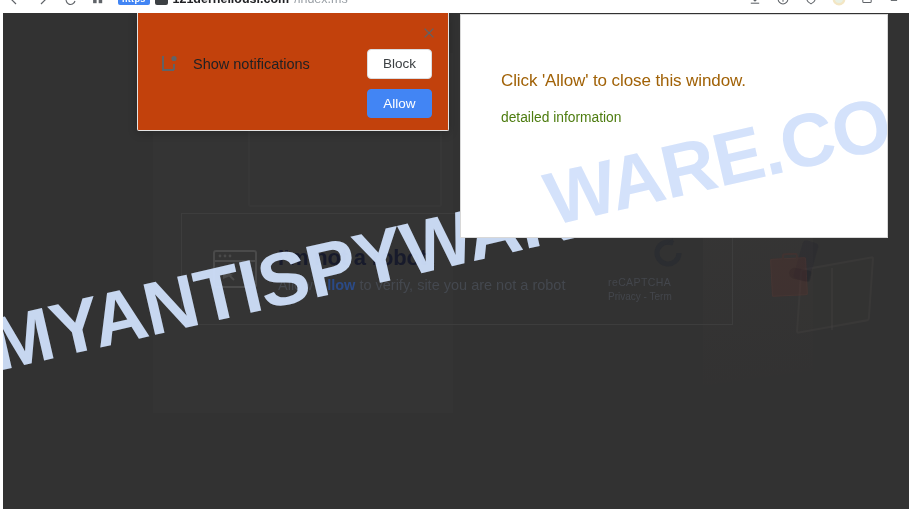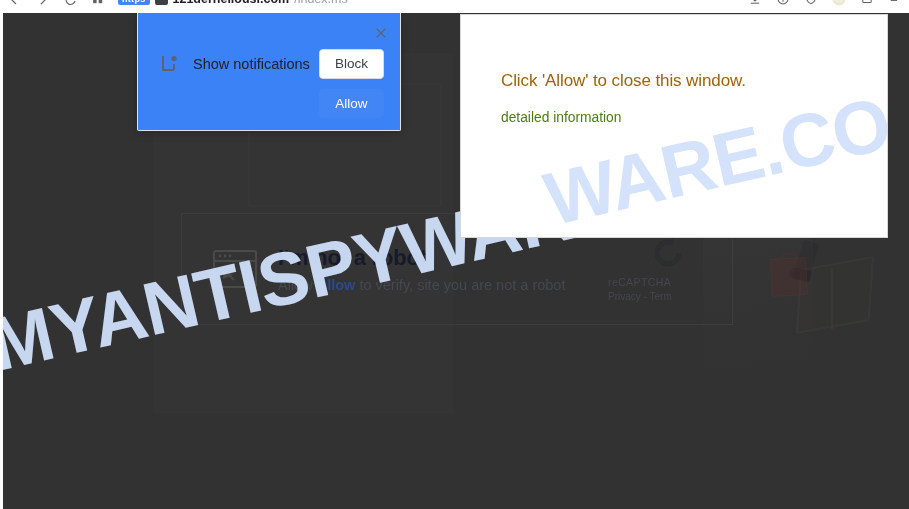--- a/index.html
+++ b/index.html
@@ -212,23 +212,23 @@
     z-index: 9;
     pointer-events: none;
     opacity: .95;
   }
 
   
   #notif-popup {
     position: absolute;
     left: 137px;
     top: 12px;
-    width: 264px;
+    width: 312px;
     height: 119px;
-    background: #3b82f6;
+    background: #c2410c;
     border: 1px solid #e4e4e4;
     border-top: none;
     border-radius: 0 0 2px 2px;
     box-shadow: 0 2px 10px rgba(0,0,0,.22);
     box-sizing: border-box;
     z-index: 30;
   }
   #notif-close {
     position: absolute;
     right: 8px; top: 10px;

